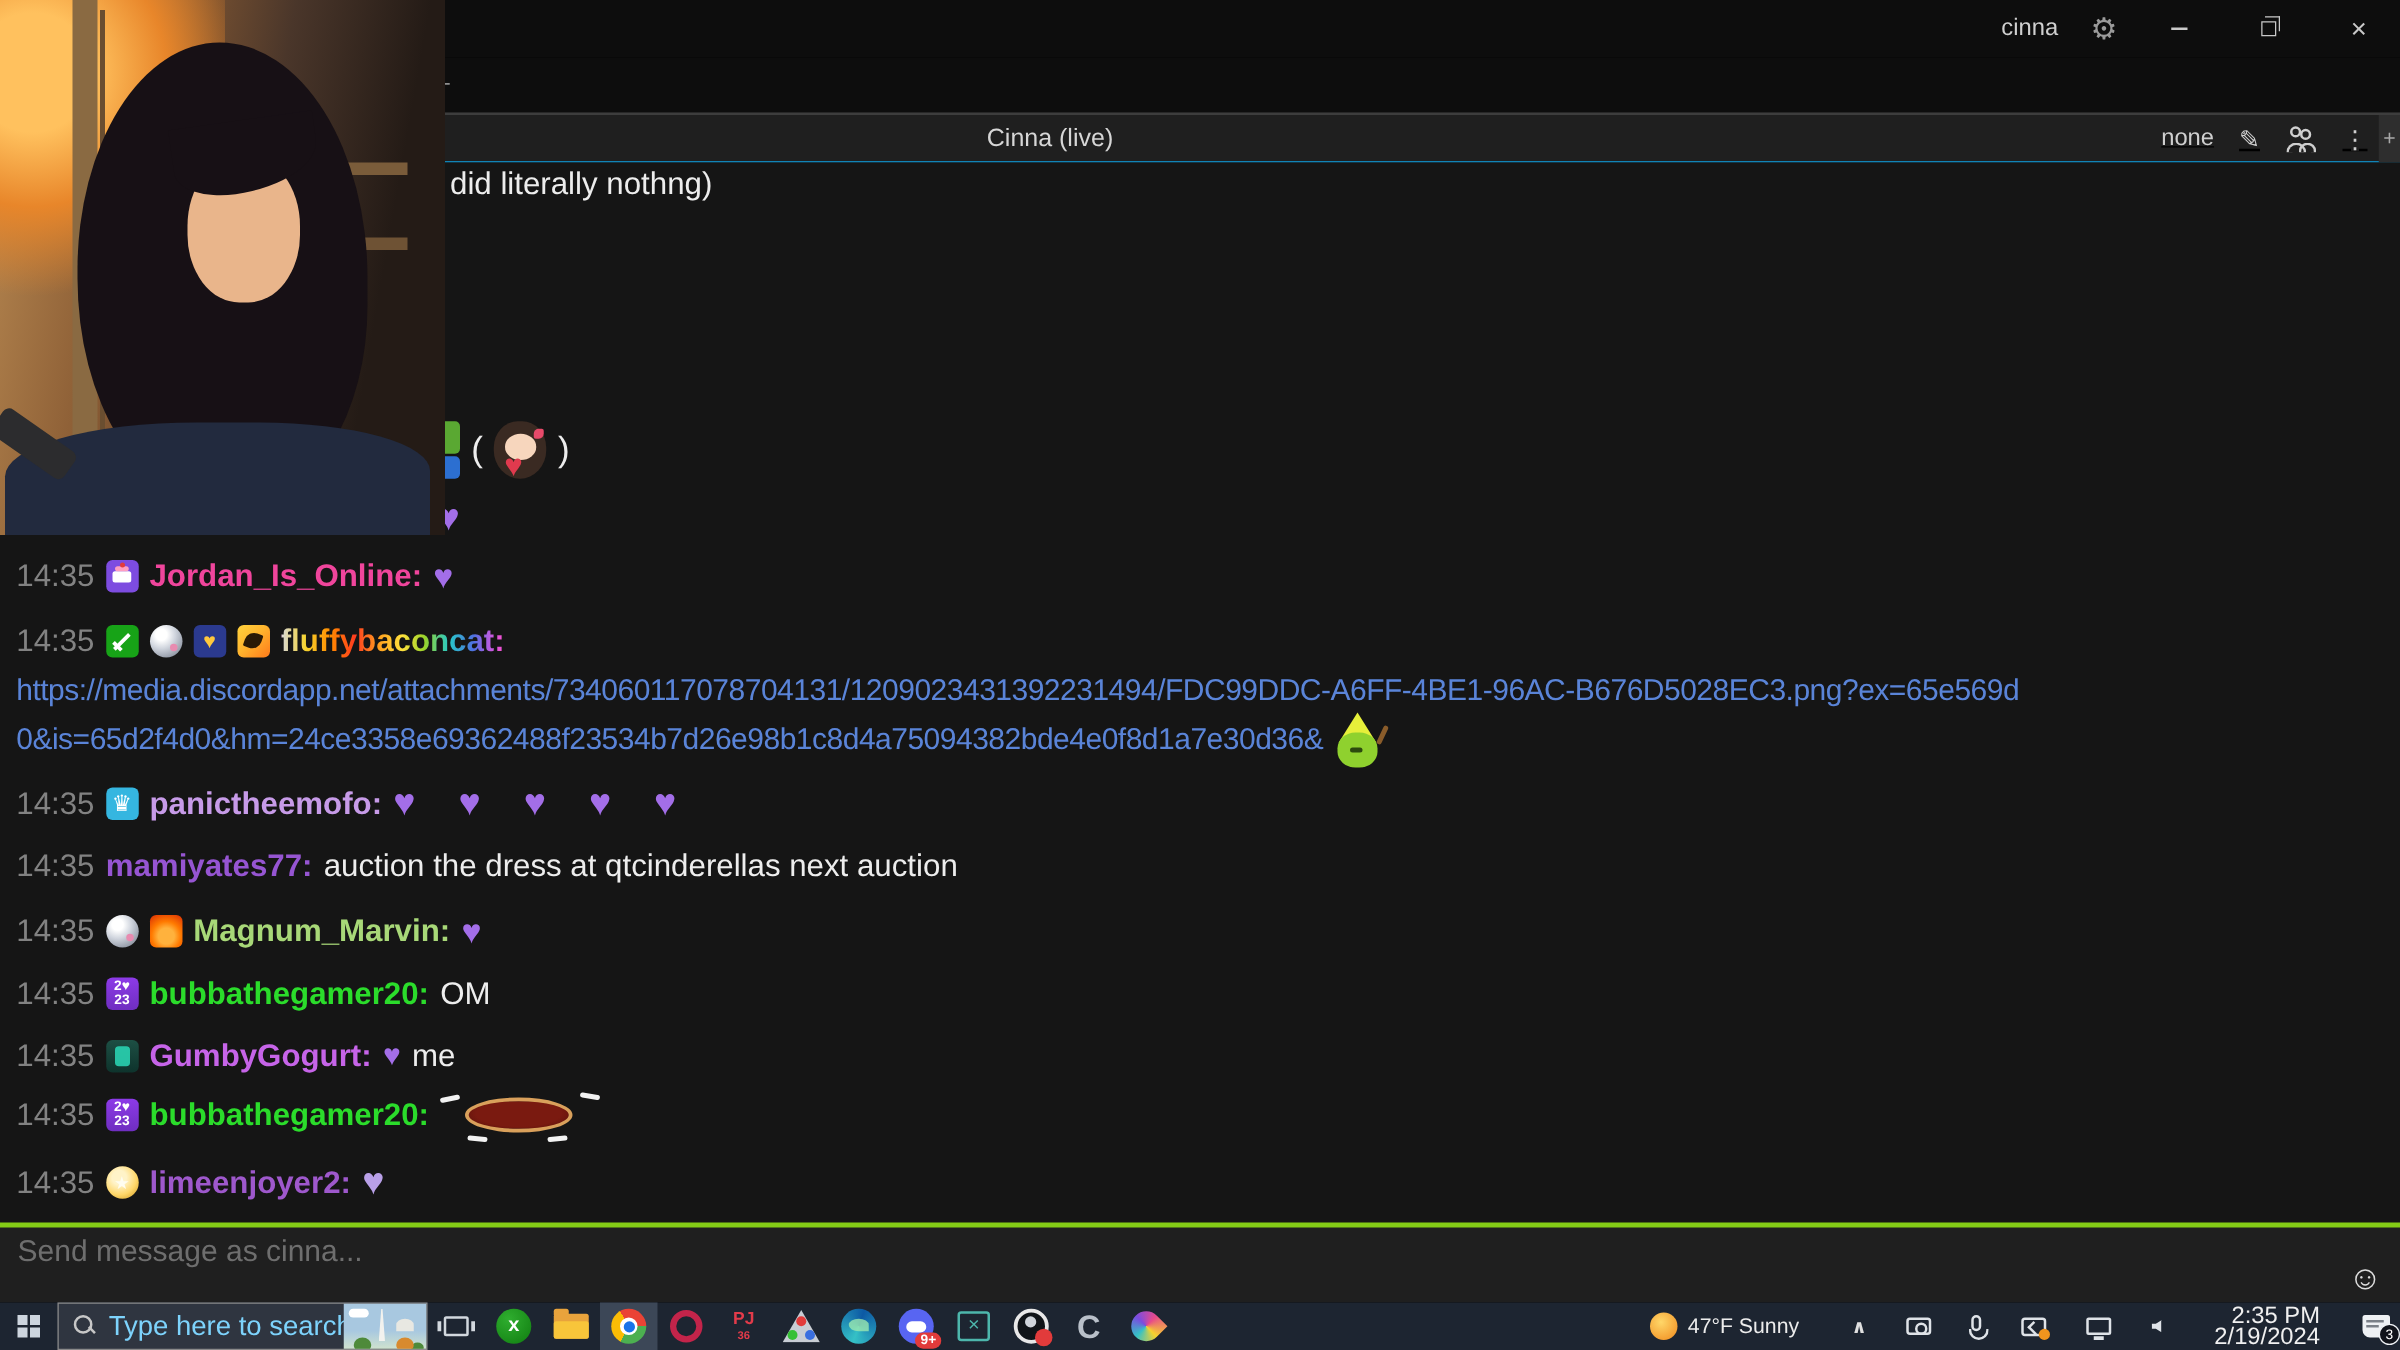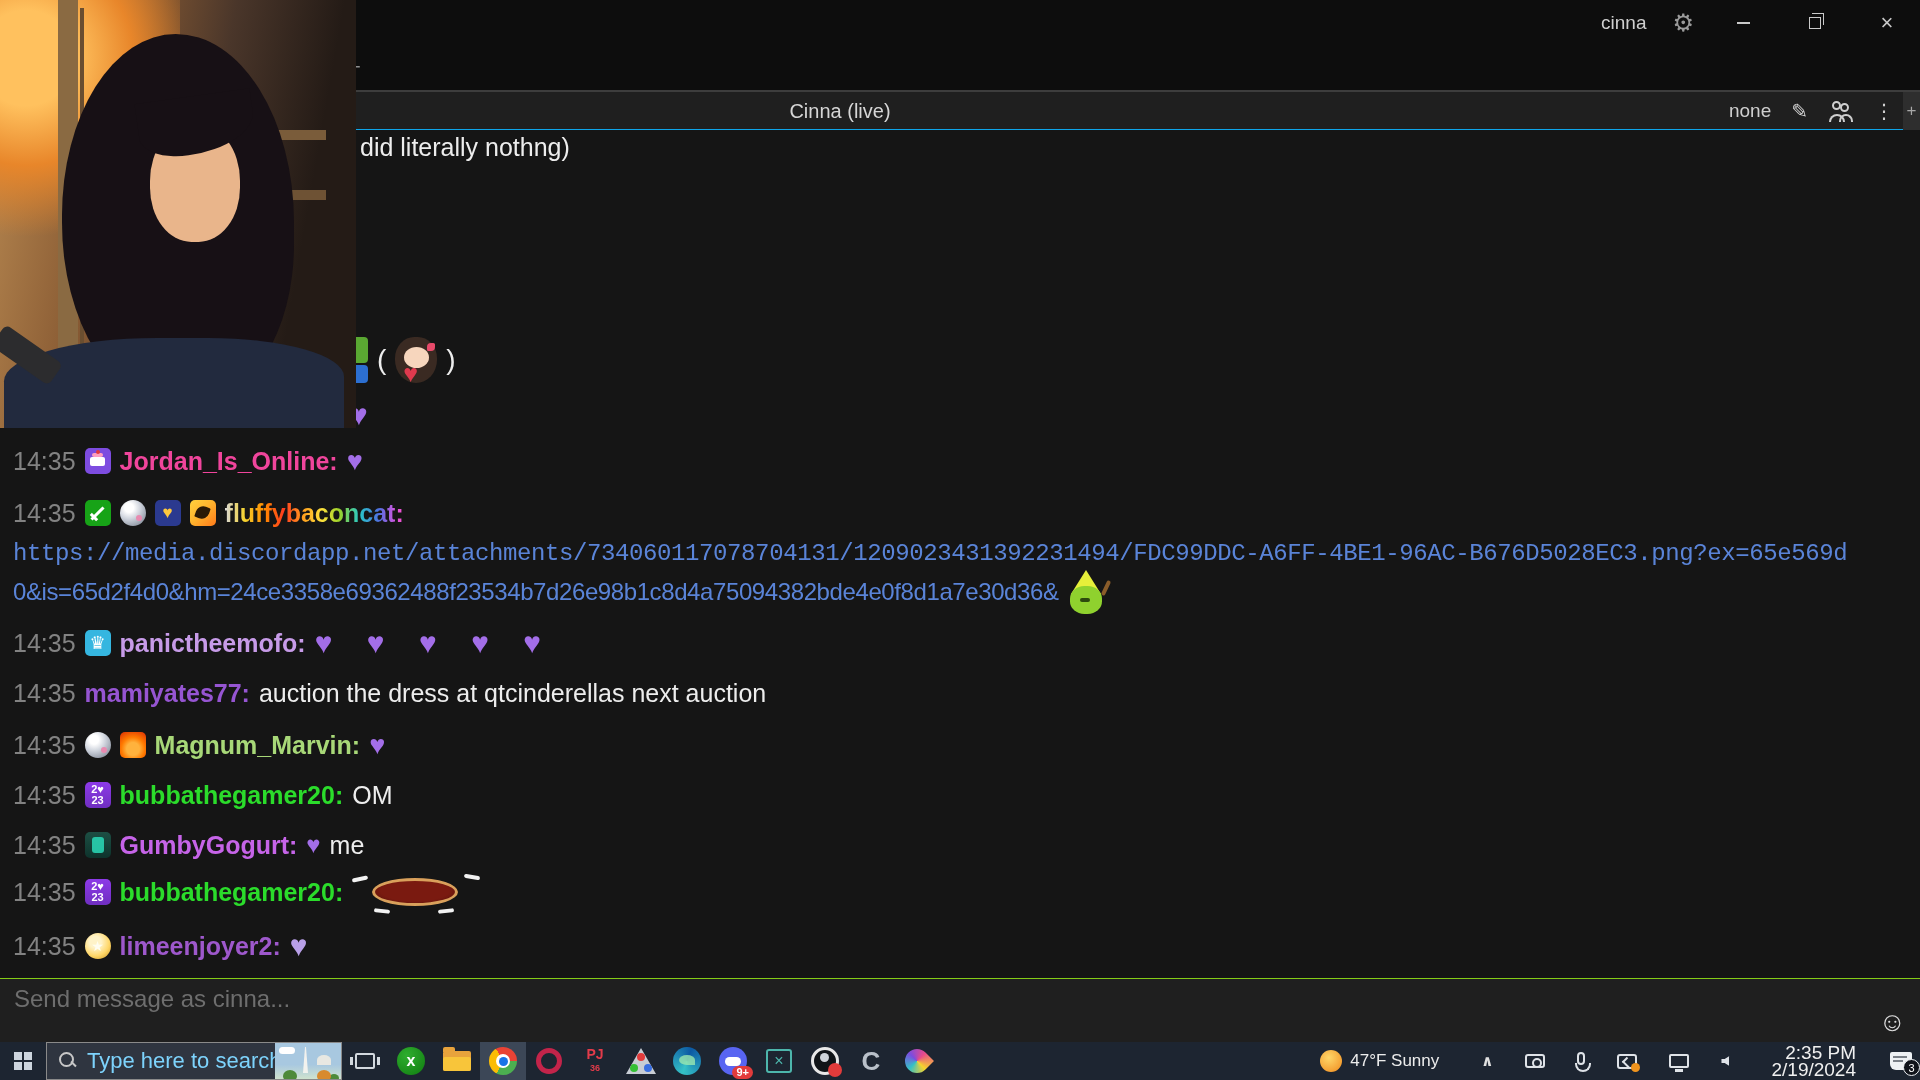--- a/index.html
+++ b/index.html
@@ -18,21 +18,21 @@
   .restore-box::before { content:""; position:absolute; left:2px; top:-5px; width:11px; height:11px; border:1.5px solid #c9c9c9; border-left:none; border-bottom:none; }
   .close-x { font-size:22px; line-height:1; }
 
   #tabrow { left:0; top:46px; width:1920px; height:44px; background:#0d0d0d; }
   #tab-plus { position:absolute; left:348px; top:8px; color:#8f8f8f; font-size:22px; }
 
   #splitheader { left:0; top:90px; width:1920px; height:40px; background:#1f1f1f;
                  border-top:2px solid #3d3d3d; border-bottom:1px solid #0ea5e9; }
   #split-title { position:absolute; left:0; right:240px; top:0; height:38px; display:flex; align-items:center; justify-content:center;
                  color:#d6d6d6; font-size:20px; }
-  #splitheader .cluster { position:absolute; right:26px; top:0; height:38px; display:flex; align-items:center; gap:20px; }
+  #splitheader .cluster { position:absolute; right:26px; top:0; height:38px; display:flex; align-items:center; gap:20px;text-decoration:underline; }
   #profile-none { color:#cfcfcf; font-size:19px; }
   .hicon { color:#d0d0d0; font-size:20px; }
   .people { position:relative; width:26px; height:20px; }
   .people i { position:absolute; display:block; border:2px solid #cfcfcf; border-radius:50%; width:9px; height:9px; top:0; left:4px; }
   .people i+i { left:12px; top:2px; }
   .people b { position:absolute; bottom:-1px; left:1px; width:16px; height:8px; border:2px solid #cfcfcf; border-bottom:none; border-radius:8px 8px 0 0; }
   .people b+b { left:11px; width:14px; }
   #header-plus-strip { position:absolute; right:0; top:0; width:17px; height:38px; background:#2e2e2e; display:flex; align-items:center; justify-content:center; color:#a8a8a8; font-size:17px; }
 
   
@@ -96,21 +96,21 @@
   .pizza-emote .d1 { left:0;  top:6px;  transform:rotate(-12deg); }
   .pizza-emote .d2 { right:0; top:4px;  transform:rotate(10deg); }
   .pizza-emote .d3 { left:22px;  bottom:0; transform:rotate(6deg); }
   .pizza-emote .d4 { right:26px; bottom:0; transform:rotate(-6deg); }
 
   .sliver-col { display:flex; flex-direction:column; gap:2px; }
   .sliver-g { width:15px; height:26px; background:#5aa832; border-radius:0 4px 4px 0; }
   .sliver-b { width:15px; height:18px; background:#2c6fd1; border-radius:0 4px 4px 0; }
 
   
-  #inputbox { left:0; top:978px; width:1920px; height:64px; background:#1f1f1f; border-top:1px solid #84cc16; }
+  #inputbox { left:0; top:978px; width:1920px; height:64px; background:#1f1f1f; border-top:4px solid #84cc16; }
   #msg-input { position:absolute; left:14px; top:6px; width:1700px; background:transparent; border:none; outline:none;
                color:#e8e8e8; font-size:24px; font-family:inherit; }
   #msg-input::placeholder { color:#6e6e6e; }
   #emote-smiley { position:absolute; right:14px; bottom:4px; color:#dcdcdc; font-size:27px; }
 
   
   #webcam { left:0; top:0; width:356px; height:428px; z-index:60; overflow:hidden;
             background:linear-gradient(100deg,#b98a52 0%,#8a5c34 30%,#4a362a 55%,#241b16 80%); }
   #webcam .glow { position:absolute; left:-40px; top:-20px; width:220px; height:260px;
                   background:radial-gradient(circle at 30% 30%, #ffc15e 0 20%, #e8862a 45%, transparent 75%); }
@@ -267,21 +267,21 @@
     <span class="ts">14:35</span>
     <span class="badge b-mod">
         <span class="sw"></span>
       </span>
     <span class="badge b-disco"></span>
     <span class="badge b-goldheart">♥</span>
     <span class="badge b-orange"></span>
     <span class="uname c-rainbow">fluffybaconcat:</span>
   </div>
 
-  <div class="row url" style="top:404px;font-family:Liberation Mono, monospace;">
+  <div class="row url" style="top:404px;">
     <span>https://media.discordapp.net/attachments/734060117078704131/1209023431392231494/FDC99DDC-A6FF-4BE1-96AC-B676D5028EC3.png?ex=65e569d</span>
   </div>
 
   <div class="row url" style="top:443px;">
     <span>0&amp;is=65d2f4d0&amp;hm=24ce3358e69362488f23534b7d26e98b1c8d4a75094382bde4e0f8d1a7e30d36&amp;</span>
     <span class="lime-emote">
       <span class="hood"></span>
       <span class="body"></span>
       <span class="eye"></span>
       <span class="stick"></span>

